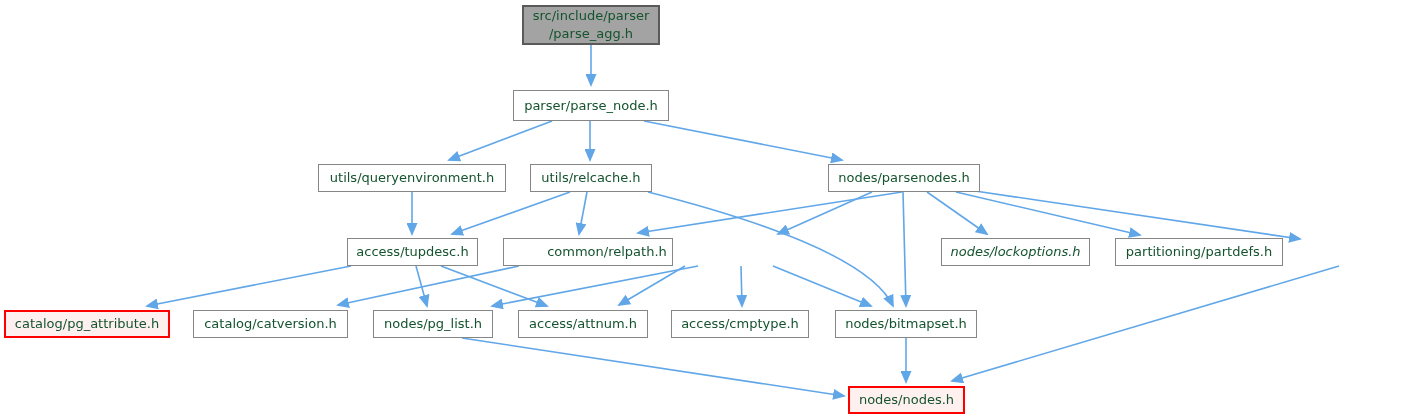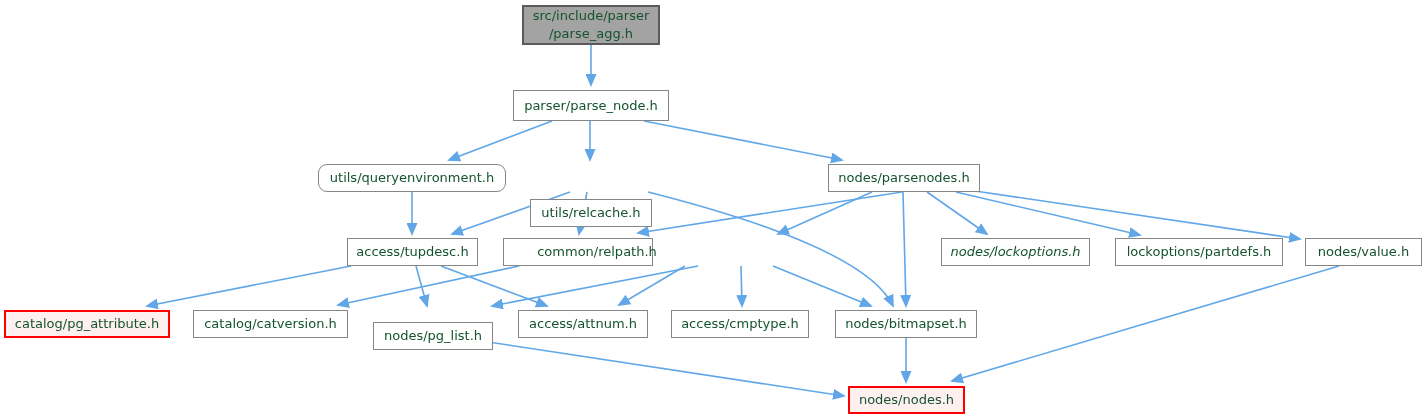--- a/index.html
+++ b/index.html
@@ -91,28 +91,27 @@
       <path d="M 685 266 L 619 305" class="edge" marker-end="url(#arrowhead)"></path>
       <path d="M 741 266 L 742 306" class="edge" marker-end="url(#arrowhead)"></path>
       <path d="M 773 266 L 871 306" class="edge" marker-end="url(#arrowhead)"></path>
       <path d="M 462 338 L 844 396" class="edge" marker-end="url(#arrowhead)"></path>
       <path d="M 906 338 L 906 382" class="edge" marker-end="url(#arrowhead)"></path>
       <path d="M 1339 266 L 952 381" class="edge" marker-end="url(#arrowhead)"></path>
     </svg>
 <div class="node current" style="left: 522px; top: 5px; width: 138px; height: 40px;">src/include/parser
 /parse_agg.h</div>
     <div class="node normal" style="left: 513px; top: 90px; width: 156px; height: 31px;">parser/parse_node.h</div>
-    <div class="node normal" style="left: 318px; top: 164px; width: 188px; height: 28px; border-radius: 9px;">utils/queryenvironment.h</div>
-    <div class="node normal" style="left: 530px; top: 164px; width: 122px; height: 28px; margin-top: 35px;">utils/relcache.h</div>
+    <div class="node normal" style="left: 318px; top: 164px; width: 188px; height: 28px;">utils/queryenvironment.h</div>
+    <div class="node normal" style="left: 530px; top: 164px; width: 122px; height: 28px;">utils/relcache.h</div>
     <div class="node normal" style="left: 828px; top: 164px; width: 152px; height: 28px;">nodes/parsenodes.h</div>
     <div class="node normal" style="left: 347px; top: 238px; width: 131px; height: 28px;">access/tupdesc.h</div>
-    <div class="node normal" style="left: 503px; top: 238px; width: 150px; height: 28px; padding-left: 38px;">common/relpath.h</div>
+    <div class="node normal" style="left: 503px; top: 238px; width: 170px; height: 28px; padding-left: 38px;">common/relpath.h</div>
     <div class="node normal" style="left: 941px; top: 238px; width: 149px; height: 28px; font-style: italic;">nodes/lockoptions.h</div>
-    <div class="node normal" style="left: 1115px; top: 238px; width: 168px; height: 28px;">lockoptions/partdefs.h</div>
-    <div class="node normal" style="left: 1305px; top: 238px; width: 117px; height: 28px;">nodes/value.h</div>
+    <div class="node normal" style="left: 1115px; top: 238px; width: 168px; height: 28px;">partitioning/partdefs.h</div>
     <div class="node red" style="left: 4px; top: 310px; width: 166px; height: 28px;">catalog/pg_attribute.h</div>
     <div class="node normal" style="left: 193px; top: 310px; width: 155px; height: 28px;">catalog/catversion.h</div>
-    <div class="node normal" style="left: 373px; top: 310px; width: 120px; height: 28px; margin-top: 12px;">nodes/pg_list.h</div>
+    <div class="node normal" style="left: 373px; top: 310px; width: 120px; height: 28px;">nodes/pg_list.h</div>
     <div class="node normal" style="left: 518px; top: 310px; width: 130px; height: 28px;">access/attnum.h</div>
     <div class="node normal" style="left: 671px; top: 310px; width: 138px; height: 28px;">access/cmptype.h</div>
     <div class="node normal" style="left: 835px; top: 310px; width: 142px; height: 28px;">nodes/bitmapset.h</div>
     <div class="node red" style="left: 848px; top: 386px; width: 117px; height: 28px;">nodes/nodes.h</div>
   </div>
 
 </body></html>

